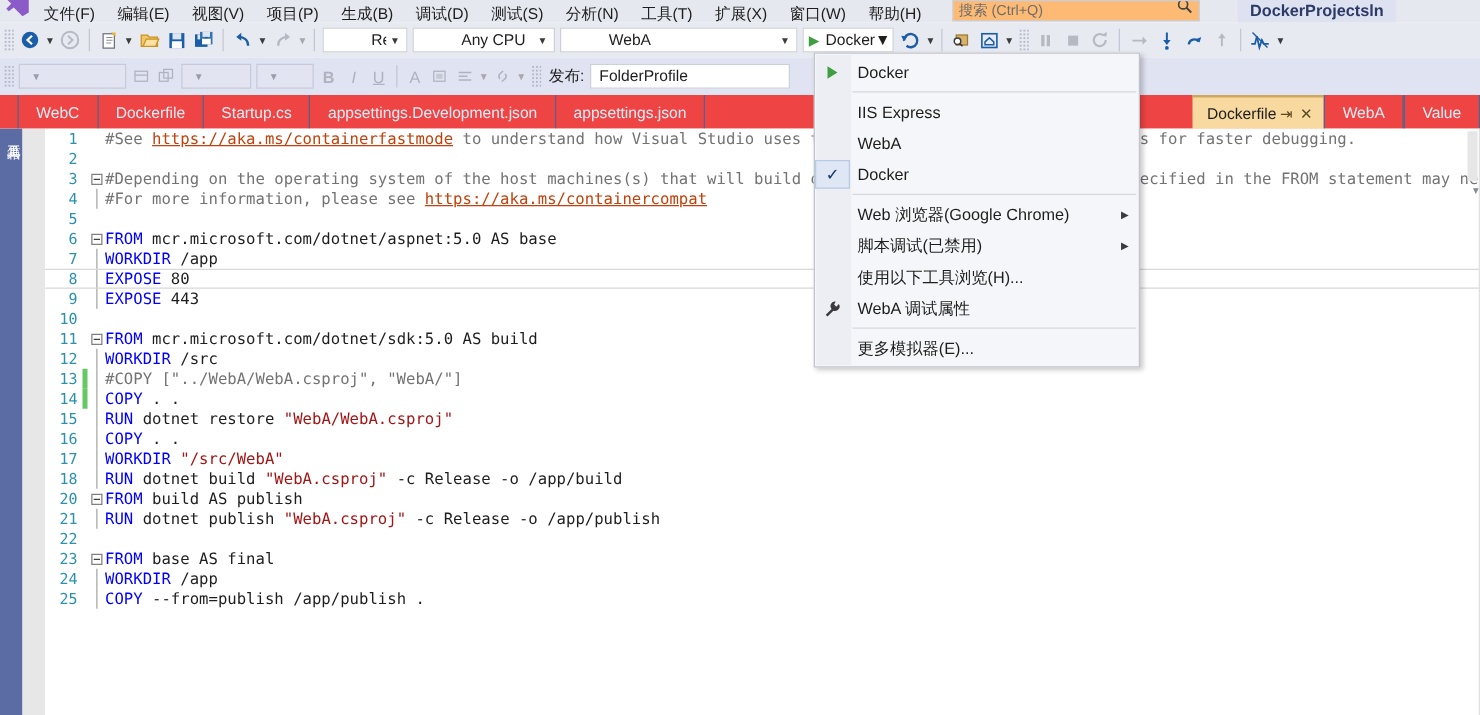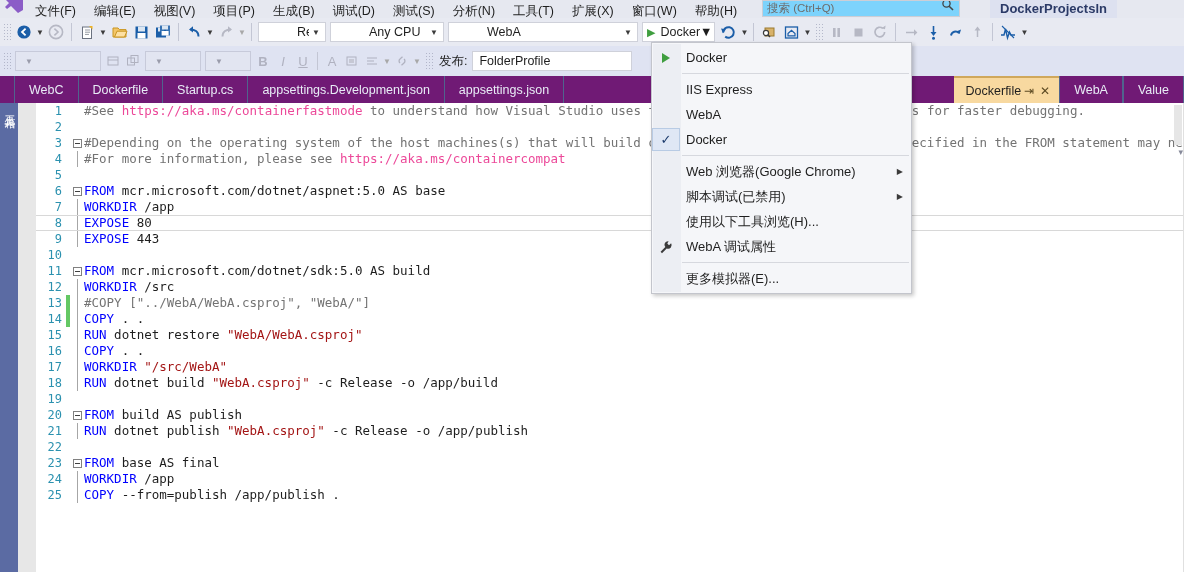--- a/index.html
+++ b/index.html
@@ -23,21 +23,21 @@
   .vs-logo {
     width: 26px; height: 18px; position: relative; flex: none;
   }
   .vs-logo svg { position: absolute; left: 4px; top: -7px; }
   .menu-item {
     padding: 0 9px; height: 18px; line-height: 22px;
     font-size: 12.5px; color: #1e1e1e; white-space: nowrap; cursor: default;
   }
   .search-box {
     position: absolute; left: 762px; top: 0; width: 198px; height: 17px;
-    background: #7dd3fc; border: 1px solid #ccced6;
+    background: #fdba74; border: 1px solid #ccced6;
     display: flex; align-items: flex-end; padding: 0 4px;
     font-size: 11.5px; color: #6d6d6d; overflow: hidden;
   }
   .search-box .mag { position: absolute; right: 4px; top: -3px; }
   .sln-title {
     position: absolute; left: 990px; top: -2px;
     font-size: 13px; font-weight: bold; color: #2b3a67;
     background: #dde1f0; padding: 3px 10px 4px 10px;
     white-space: nowrap; overflow: hidden;
   }
@@ -94,21 +94,21 @@
   .publish-label { font-size: 12.5px; color: #1e1e1e; margin: 0 5px 0 4px; white-space: nowrap; }
   .publish-combo {
     height: 20px; width: 160px; background: #ffffff; border: 1px solid #cfd1da;
     display: flex; align-items: center; padding: 0 6px;
     font-size: 12.5px; color: #1e1e1e; flex: none;
   }
 
   
   .tabstrip {
     position: absolute; left: 0; top: 76px; width: 1184px; height: 27px;
-    background: #701a75;
+    background: #ef4444;
     display: flex; align-items: stretch;
   }
   .tab-left-pad { width: 14px; flex: none; }
   .doc-tab {
     display: flex; align-items: center; padding: 0 14px;
     color: #e8ecf6; font-size: 12.5px; white-space: nowrap;
     border-right: 1px solid #50648d;
   }
   .doc-tab.sep-left { border-left: 1px solid #50648d; }
   .tabstrip-right {
@@ -171,21 +171,21 @@
     width: 9px; height: 9px; border: 1px solid #808080; background: #ffffff;
     position: relative;
   }
   .fold .box::before {
     content: ""; position: absolute; left: 1px; right: 1px; top: 3px; height: 1px; background: #404040;
   }
   .fold .vbar { width: 1px; height: 16px; background: #a6a6a6; }
   .codetext { flex: 1; white-space: pre; overflow: hidden; }
 
   .c-comment { color: #737373; }
-  .c-link { color: #ec4899; }
+  .c-link { color: #c2410c; text-decoration: underline; }
   .c-kw { color: #0000ff; }
   .c-str { color: #a31515; }
   .c-plain { color: #1e1e1e; }
 
   
   .editor-right-edge {
     position: absolute; right: 0; top: 0; width: 1px; height: 469px; background: #e0e0e0;
   }
   .scroll-nub {
     position: absolute; right: 2px; top: 2px; width: 8px; height: 40px;
@@ -536,21 +536,20 @@
         <div class="code-line"><span class="ln">9</span><span class="chg"></span><span class="fold"><span class="vbar"></span></span><span class="codetext"><span class="c-kw">EXPOSE</span><span class="c-plain"> 443</span></span></div>
         <div class="code-line"><span class="ln">10</span><span class="chg"></span><span class="fold"></span><span class="codetext"></span></div>
         <div class="code-line"><span class="ln">11</span><span class="chg"></span><span class="fold"><span class="box"></span></span><span class="codetext"><span class="c-kw">FROM</span><span class="c-plain"> mcr.microsoft.com/dotnet/sdk:5.0 AS build</span></span></div>
         <div class="code-line"><span class="ln">12</span><span class="chg"></span><span class="fold"><span class="vbar"></span></span><span class="codetext"><span class="c-kw">WORKDIR</span><span class="c-plain"> /src</span></span></div>
         <div class="code-line"><span class="ln">13</span><span class="chg green"></span><span class="fold"><span class="vbar"></span></span><span class="codetext"><span class="c-comment">#COPY ["../WebA/WebA.csproj", "WebA/"]</span></span></div>
         <div class="code-line"><span class="ln">14</span><span class="chg green"></span><span class="fold"><span class="vbar"></span></span><span class="codetext"><span class="c-kw">COPY</span><span class="c-plain"> . .</span></span></div>
         <div class="code-line"><span class="ln">15</span><span class="chg"></span><span class="fold"><span class="vbar"></span></span><span class="codetext"><span class="c-kw">RUN</span><span class="c-plain"> dotnet restore </span><span class="c-str">"WebA/WebA.csproj"</span></span></div>
         <div class="code-line"><span class="ln">16</span><span class="chg"></span><span class="fold"><span class="vbar"></span></span><span class="codetext"><span class="c-kw">COPY</span><span class="c-plain"> . .</span></span></div>
         <div class="code-line"><span class="ln">17</span><span class="chg"></span><span class="fold"><span class="vbar"></span></span><span class="codetext"><span class="c-kw">WORKDIR</span><span class="c-plain"> </span><span class="c-str">"/src/WebA"</span></span></div>
         <div class="code-line"><span class="ln">18</span><span class="chg"></span><span class="fold"><span class="vbar"></span></span><span class="codetext"><span class="c-kw">RUN</span><span class="c-plain"> dotnet build </span><span class="c-str">"WebA.csproj"</span><span class="c-plain"> -c Release -o /app/build</span></span></div>
-        <div class="code-line"><span class="ln">19</span><span class="chg"></span><span class="fold"></span><span class="codetext"></span></div>
         <div class="code-line"><span class="ln">20</span><span class="chg"></span><span class="fold"><span class="box"></span></span><span class="codetext"><span class="c-kw">FROM</span><span class="c-plain"> build AS publish</span></span></div>
         <div class="code-line"><span class="ln">21</span><span class="chg"></span><span class="fold"><span class="vbar"></span></span><span class="codetext"><span class="c-kw">RUN</span><span class="c-plain"> dotnet publish </span><span class="c-str">"WebA.csproj"</span><span class="c-plain"> -c Release -o /app/publish</span></span></div>
         <div class="code-line"><span class="ln">22</span><span class="chg"></span><span class="fold"></span><span class="codetext"></span></div>
         <div class="code-line"><span class="ln">23</span><span class="chg"></span><span class="fold"><span class="box"></span></span><span class="codetext"><span class="c-kw">FROM</span><span class="c-plain"> base AS final</span></span></div>
         <div class="code-line"><span class="ln">24</span><span class="chg"></span><span class="fold"><span class="vbar"></span></span><span class="codetext"><span class="c-kw">WORKDIR</span><span class="c-plain"> /app</span></span></div>
         <div class="code-line"><span class="ln">25</span><span class="chg"></span><span class="fold"><span class="vbar"></span></span><span class="codetext"><span class="c-kw">COPY</span><span class="c-plain"> --from=publish /app/publish .</span></span></div>
       </div>
     <div class="editor-right-edge"></div>
     <div class="scroll-nub"></div>
     <div class="scroll-arrow">▾</div>

